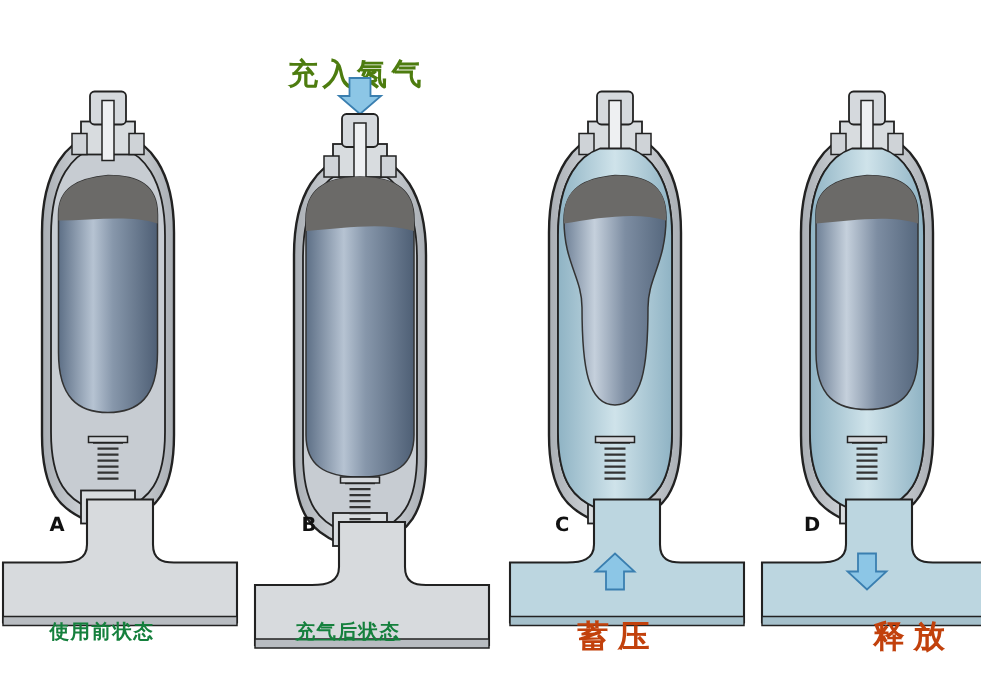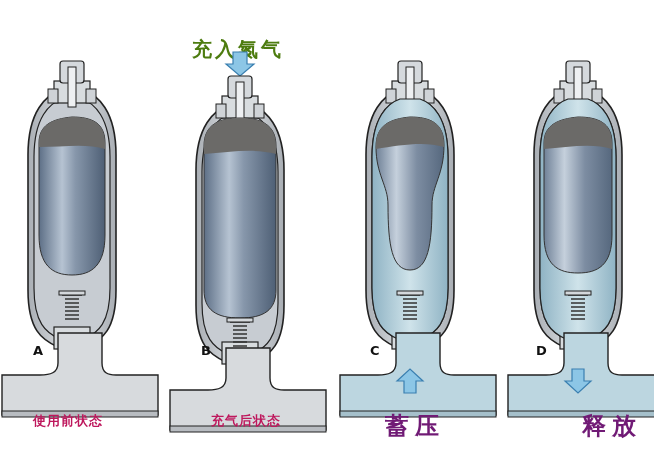--- a/index.html
+++ b/index.html
@@ -1,22 +1,22 @@
 <!DOCTYPE html>
 <html><head>
   <meta charset="utf-8">
   <style>
     html, body { margin: 0; padding: 0; background: #ffffff; }
     body { width: 654px; height: 449px; position: relative; overflow: hidden;
            font-family: "DejaVu Sans", sans-serif; }
     .title { position: absolute; left: 192px; top: 18px; font-size: 20px; font-weight: bold;
              color: #4d7c0f; letter-spacing: 3px; font-family: "DejaVu Serif", serif; margin-top: 18px; }
-    .caption-small { position: absolute; font-size: 13px; font-weight: bold; color: #be185d;
+    .caption-small { position: absolute; font-size: 13px; font-weight: bold; color: #15803d;
                      letter-spacing: 1px; }
-    .caption-big { position: absolute; font-size: 24px; font-weight: bold; color: #701a75;
+    .caption-big { position: absolute; font-size: 21px; font-weight: bold; color: #c2410c;
                    letter-spacing: 6px; font-family: Liberation Sans, sans-serif; }
     .letter { position: absolute; font-size: 13px; font-weight: 900; color: #111;
               font-family: "DejaVu Sans", sans-serif; }
     svg.diagram { position: absolute; left: 0; top: 0; }
   </style>
 </head>
 <body>
 
 <div class="title">充入氮气</div>
 
@@ -129,15 +129,15 @@
     </g>
   </g>
 </svg>
 
 <div class="letter" style="left:33px;top:343px;">A</div>
 <div class="letter" style="left:201px;top:343px;">B</div>
 <div class="letter" style="left:370px;top:343px;">C</div>
 <div class="letter" style="left:536px;top:343px;">D</div>
 
 <div class="caption-small" style="left:33px;top:412px;">使用前状态</div>
-<div class="caption-small" style="left:211px;top:412px;">充气后状态</div>
+<div class="caption-small" style="left:197px;top:412px;text-decoration:underline;">充气后状态</div>
 <div class="caption-big" style="left:385px;top:410px;">蓄压</div>
 <div class="caption-big" style="left:582px;top:410px;">释放</div>
 
 </body></html>

